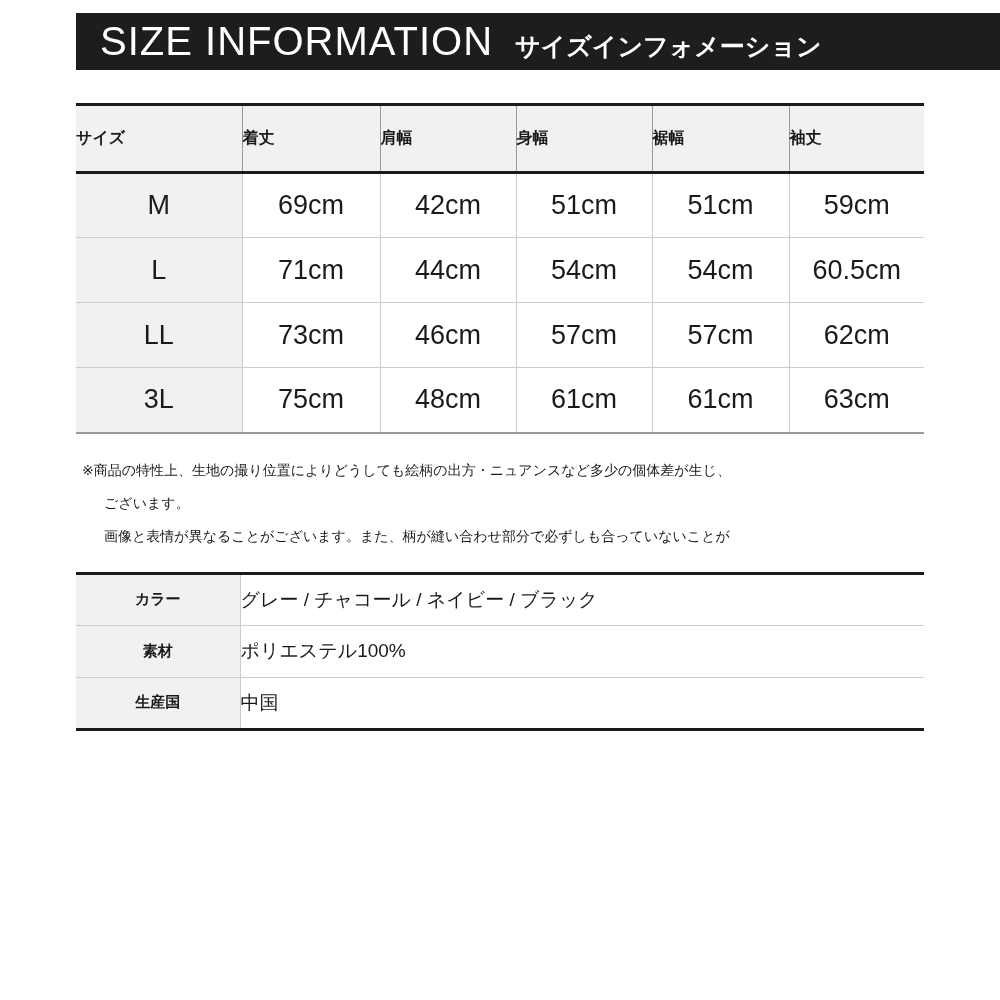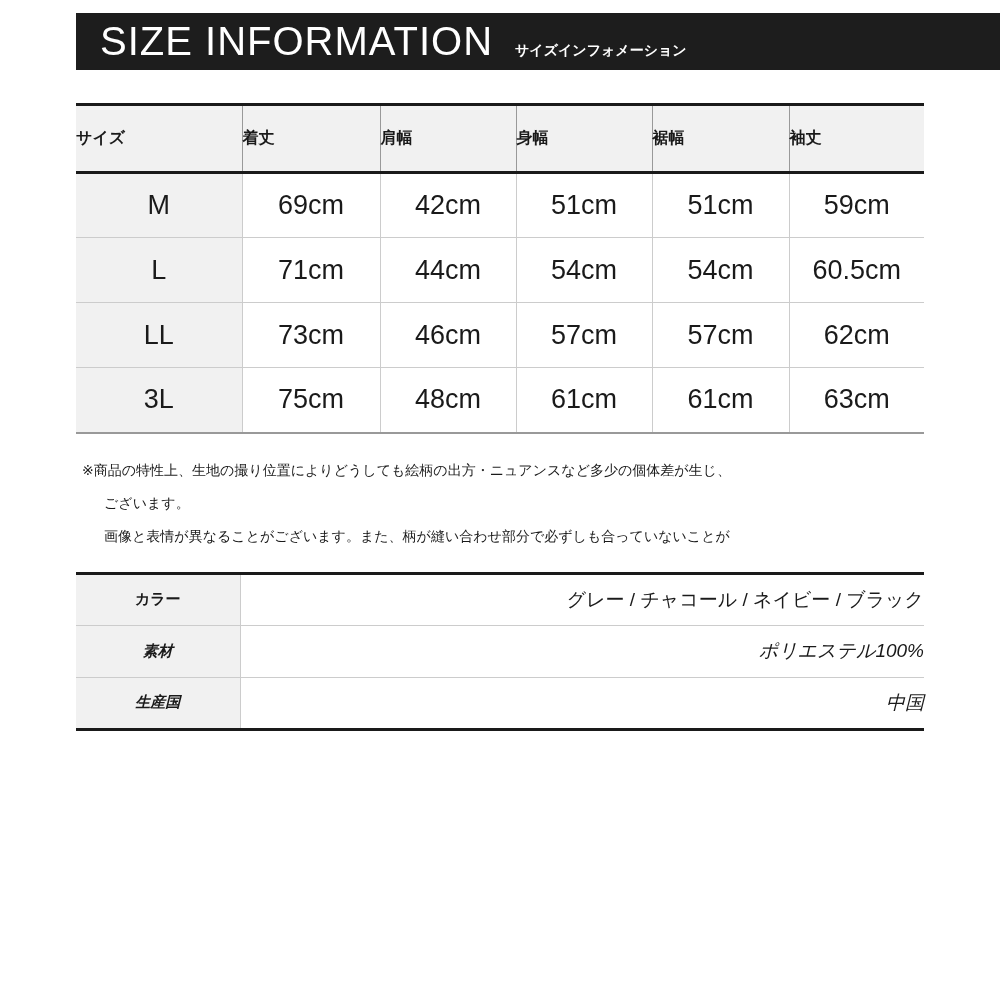--- a/index.html
+++ b/index.html
@@ -31,21 +31,21 @@
   .title-en {
     color: var(--bar_fg, #ffffff);
     font-size: 40px;
     line-height: 57px;
     letter-spacing: 1px;
     font-weight: 500;
     white-space: nowrap;
   }
   .title-ja {
     color: var(--bar_fg, #ffffff);
-    font-size: 14px;
+    font-size: 25px;
     font-weight: 700;
     margin-left: 22px;
     white-space: nowrap;
   }
   
   table { border-collapse: collapse; table-layout: fixed; }
   .size-table { width: 848px; margin-top: 33px; }
   .size-table th {
     height: 68px;
     background: var(--cell_bg, #f1f1f1);
@@ -87,27 +87,27 @@
     background: var(--cell_bg, #f1f1f1);
     font-size: 15px;
     font-weight: 700;
     text-align: center;
     vertical-align: middle;
   }
   .spec-table td {
     background: #ffffff;
     font-size: 19px;
     font-weight: 400;
-    text-align: right;
+    text-align: left;
     vertical-align: middle;
     border-left: 1px solid var(--light_border, #cccccc);
   }
   .spec-table tr:first-child th, .spec-table tr:first-child td { border-top: 3px solid var(--heavy_border, #1a1a1a); }
   .spec-table tr:last-child th, .spec-table tr:last-child td { border-bottom: 3px solid var(--heavy_border, #1a1a1a); }
-  .spec-table tr + tr th, .spec-table tr + tr td { border-top: 1px solid var(--light_border, #cccccc); font-style: italic; }
+  .spec-table tr + tr th, .spec-table tr + tr td { border-top: 1px solid var(--light_border, #cccccc); }
 </style>
 </head>
 <body>
 
 <div class="page">
   <div class="content">
 
     <div class="header-bar">
       <span class="title-en">SIZE INFORMATION</span>
       <span class="title-ja">サイズインフォメーション</span>

